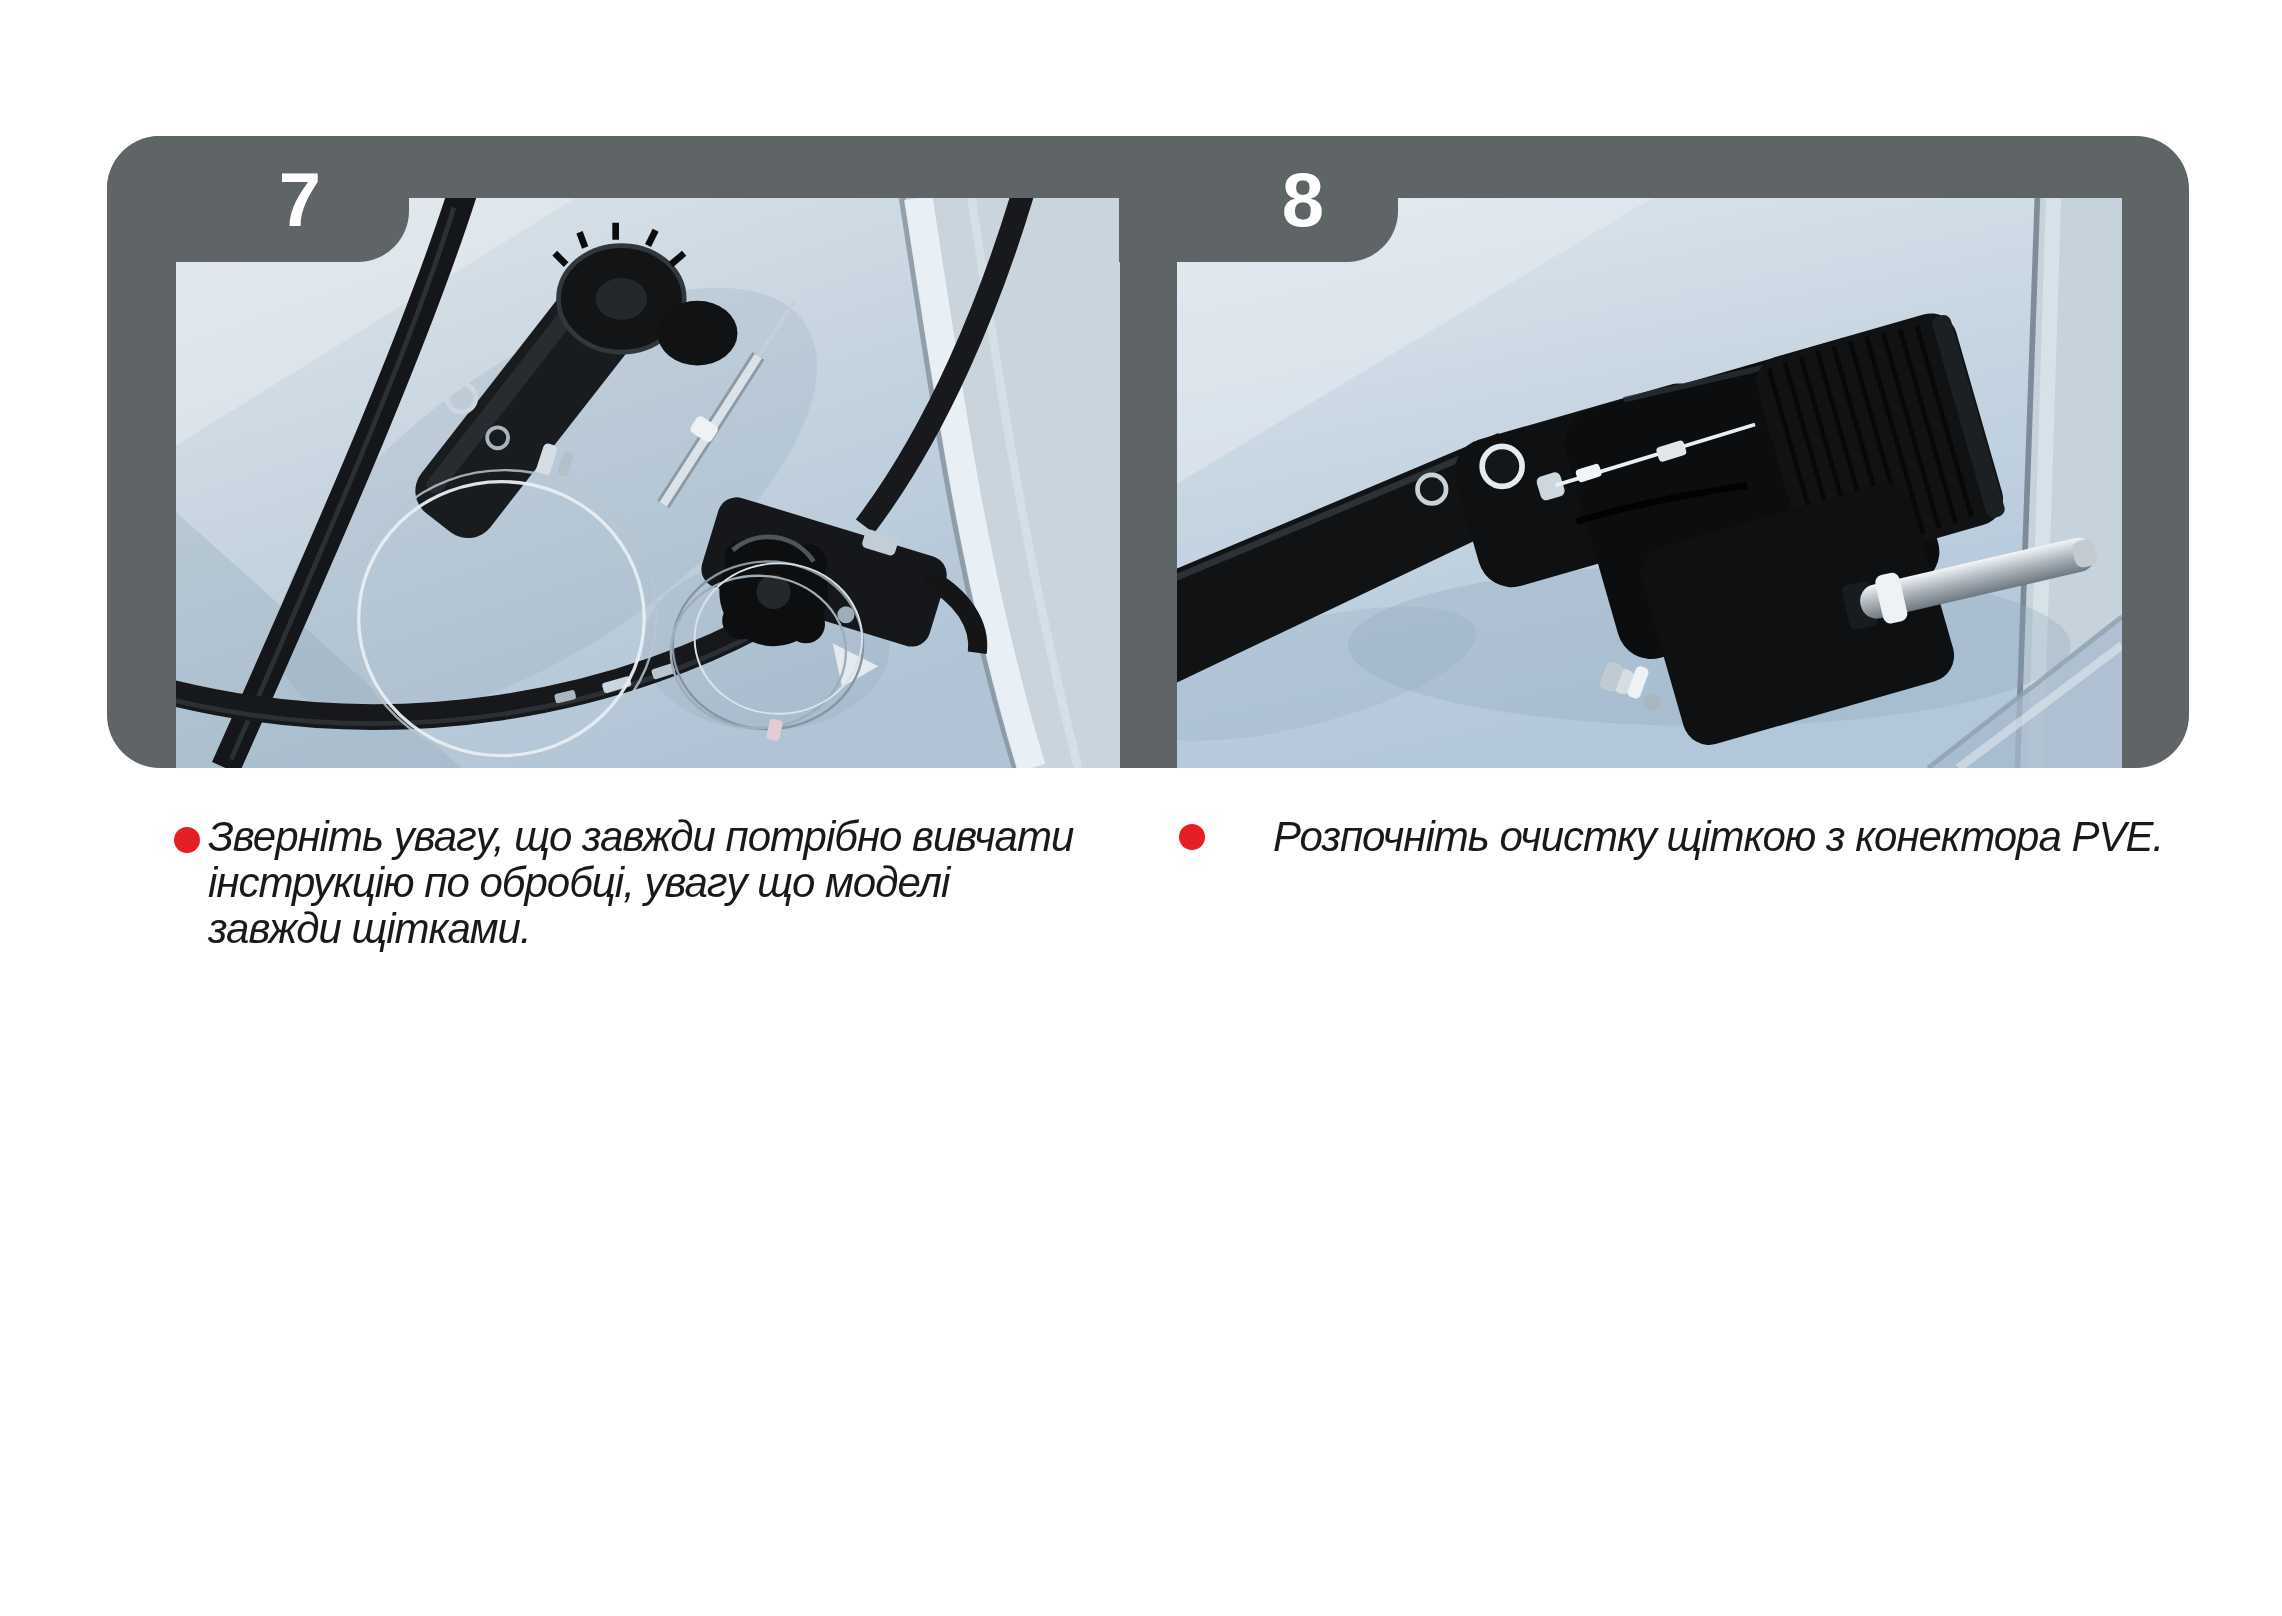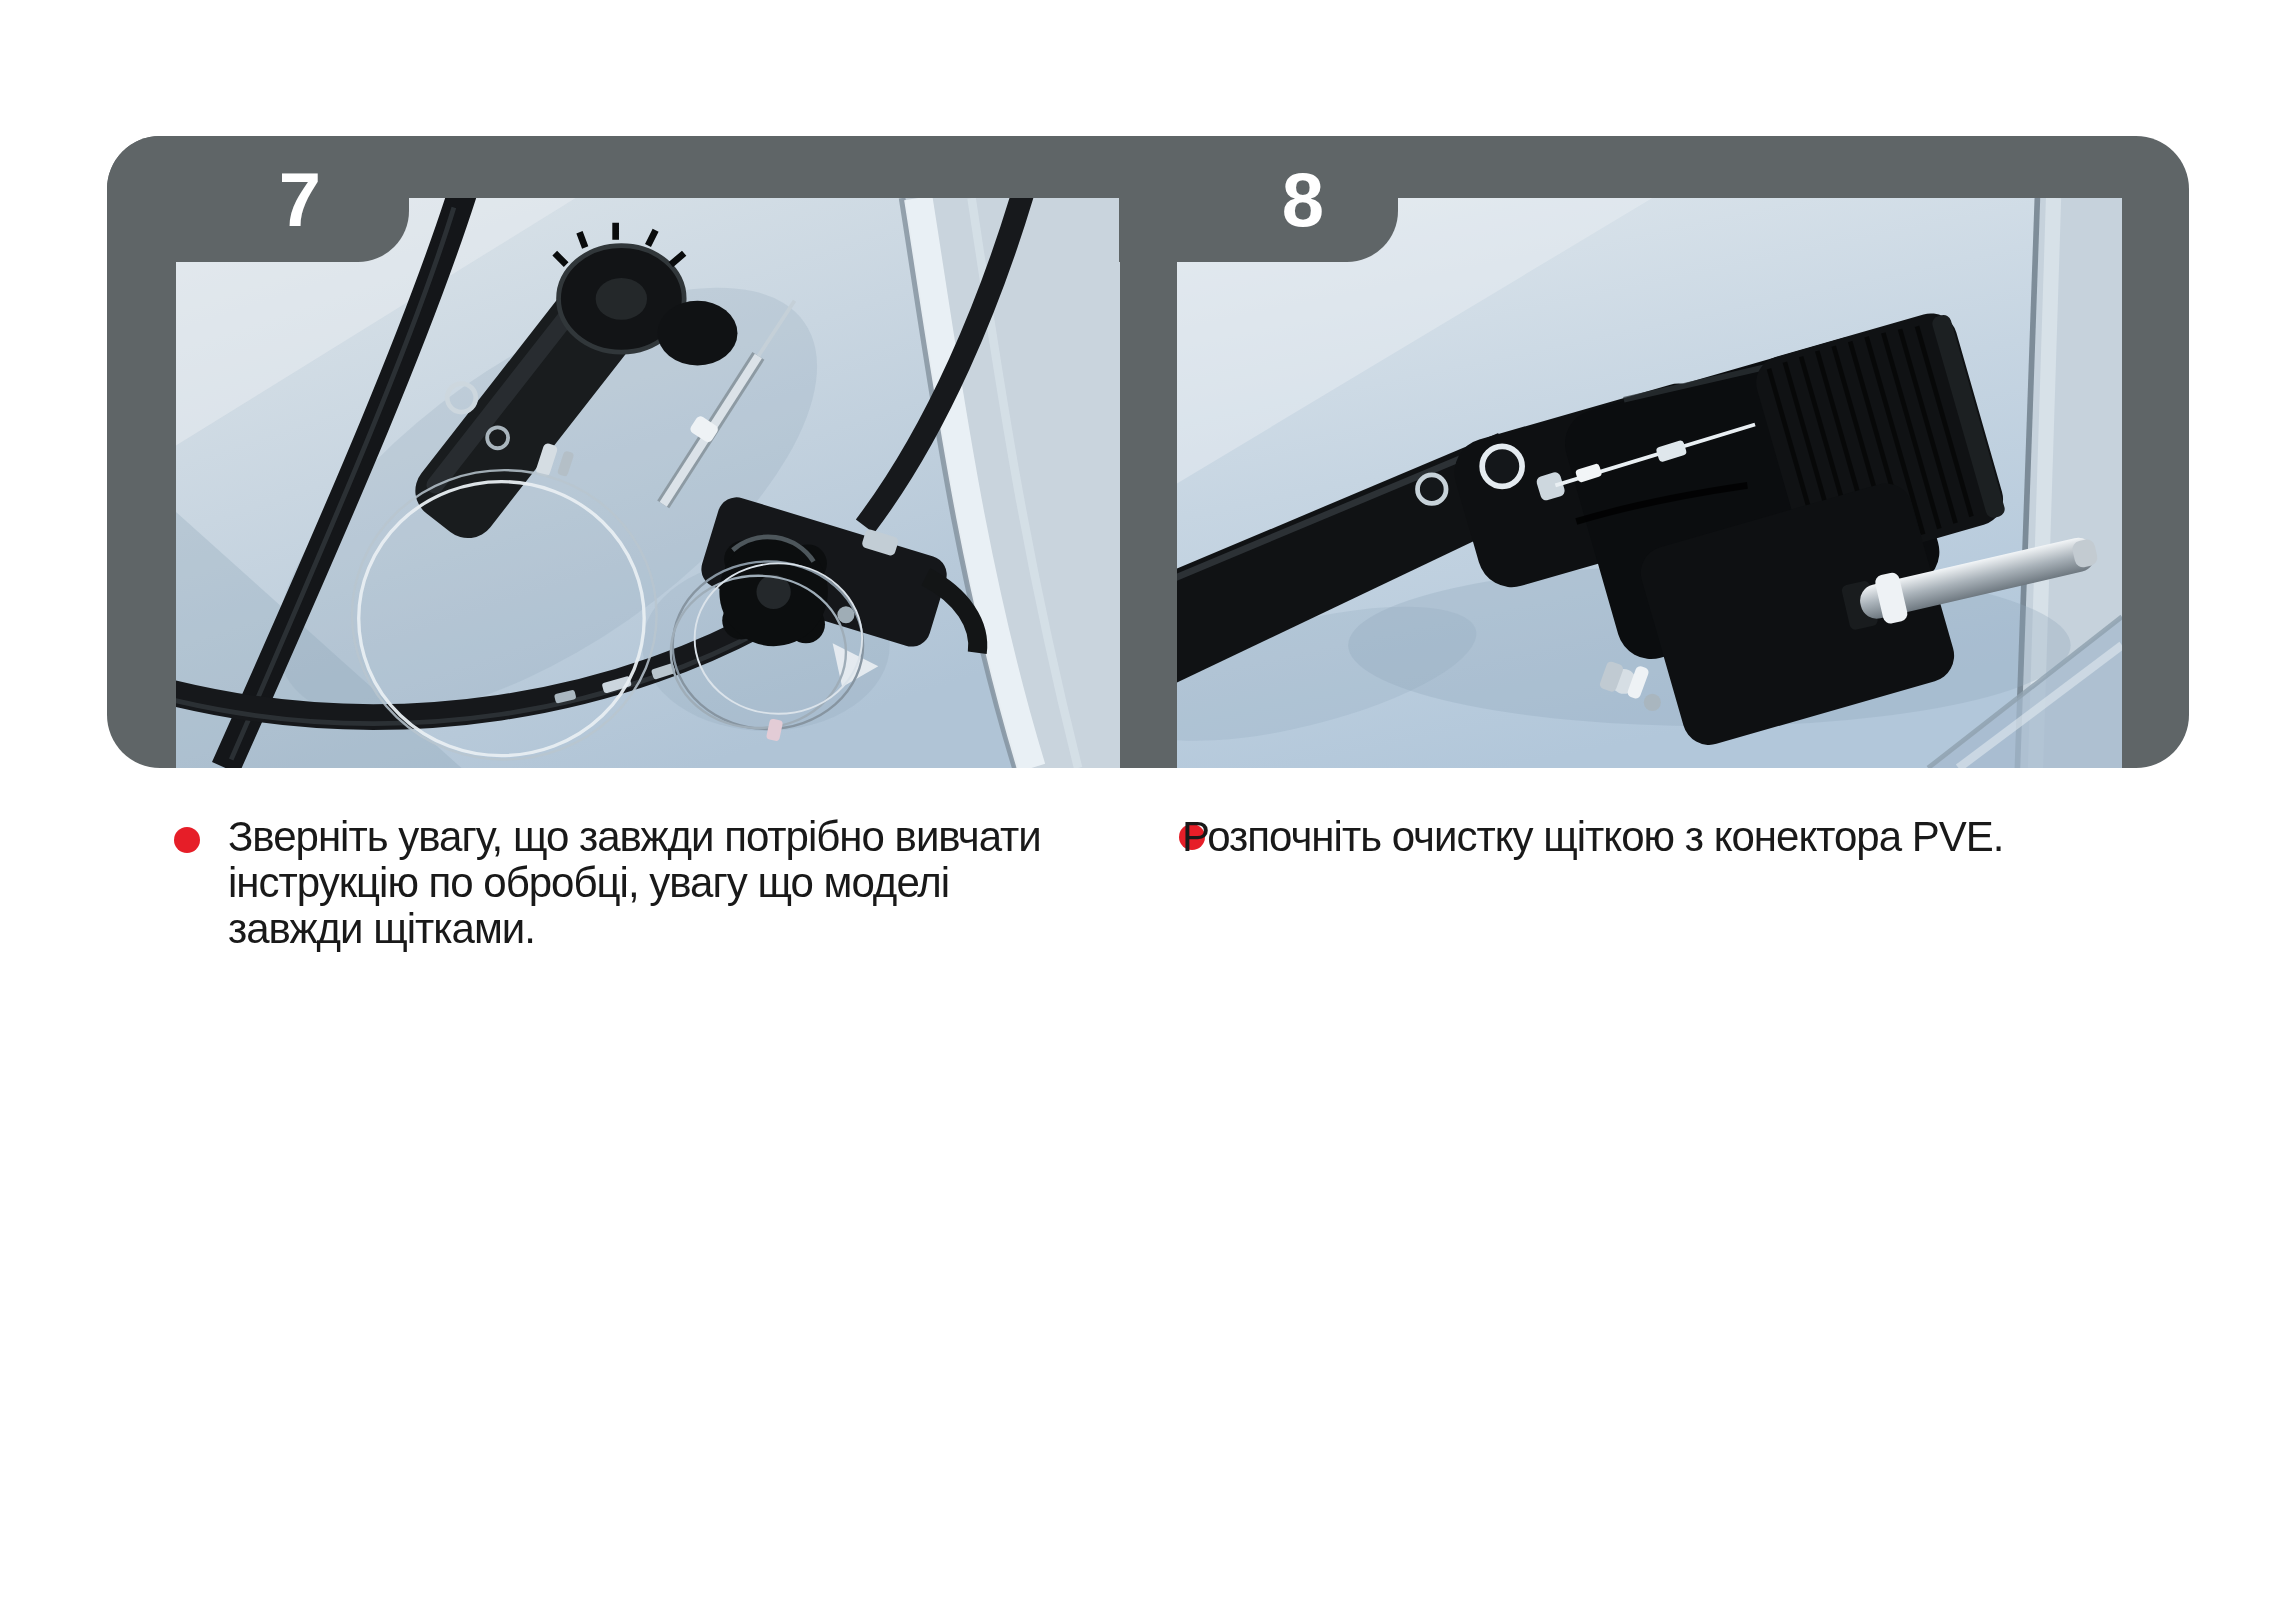--- a/index.html
+++ b/index.html
@@ -50,22 +50,22 @@
   .bullet-7{left:174px;top:827px;}
   .bullet-8{left:1179px;top:824px;}
   .caption{
     position:absolute;
     top:814px;
     font-size:42px;
     line-height:46px;
     letter-spacing:-1px;
     color:#191919;
   }
-  .caption-7{left:228px;width:913px;}
-  .caption-8{left:1182px;width:951px;}
+  .caption-7{left:208px;width:913px;font-style:italic;}
+  .caption-8{left:1273px;width:951px;font-style:italic;}
 </style>
 </head>
 <body>
 
 <div>
 
   <div class="frame"></div>
 
   <div class="photo photo-7">
     <svg viewBox="0 0 992 599" preserveAspectRatio="none">

